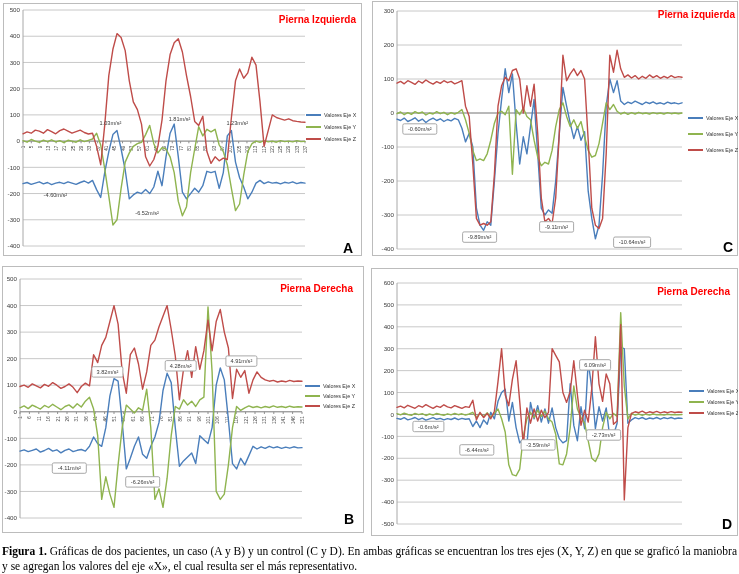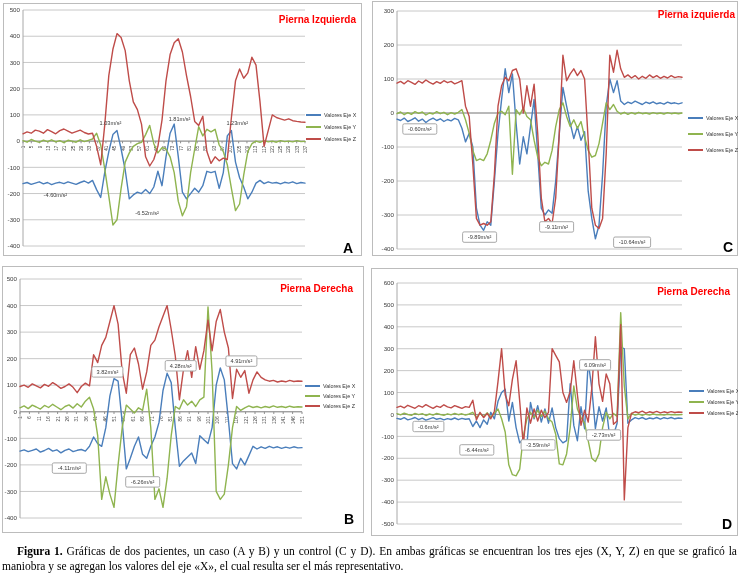--- a/index.html
+++ b/index.html
@@ -3,21 +3,21 @@
 <meta charset="utf-8">
 <style>
   html,body{margin:0;padding:0;background:#fff;}
   .page{position:relative;width:739px;height:574px;background:#ffffff;overflow:hidden;
         font-family:"Liberation Sans",sans-serif;}
   .chart{position:absolute;overflow:hidden;}
   svg text{font-family:"Liberation Sans",sans-serif;}
   .caption{position:absolute;left:2px;top:544px;width:735px;
            font-family:"Liberation Serif",serif;font-size:11.5px;line-height:14.5px;
            color:#000;text-align:justify;}
-  .caption .cap-bold{font-weight:bold;margin-left:15px;}
+  .caption .cap-bold{font-weight:bold;}
 </style>
 </head>
 <body>
 
 <div class="page" id="figure">
   <div class="caption">
     <span class="cap-bold">Figura 1.</span><span> Gráficas de dos pacientes, un caso (A y B) y un control (C y D). En ambas gráficas se encuentran los tres ejes (X, Y, Z) en que se graficó la maniobra y se agregan los valores del eje «X», el cual resulta ser el más representativo.</span>
   </div>
 <div class="chart" style="left: 3px; top: 3px; width: 359px; height: 253px;"><svg width="359" height="253" viewBox="0 0 359 253">
         <rect x="0.5" y="0.5" width="358" height="252" fill="#ffffff" stroke="#bcbcbc"></rect>

